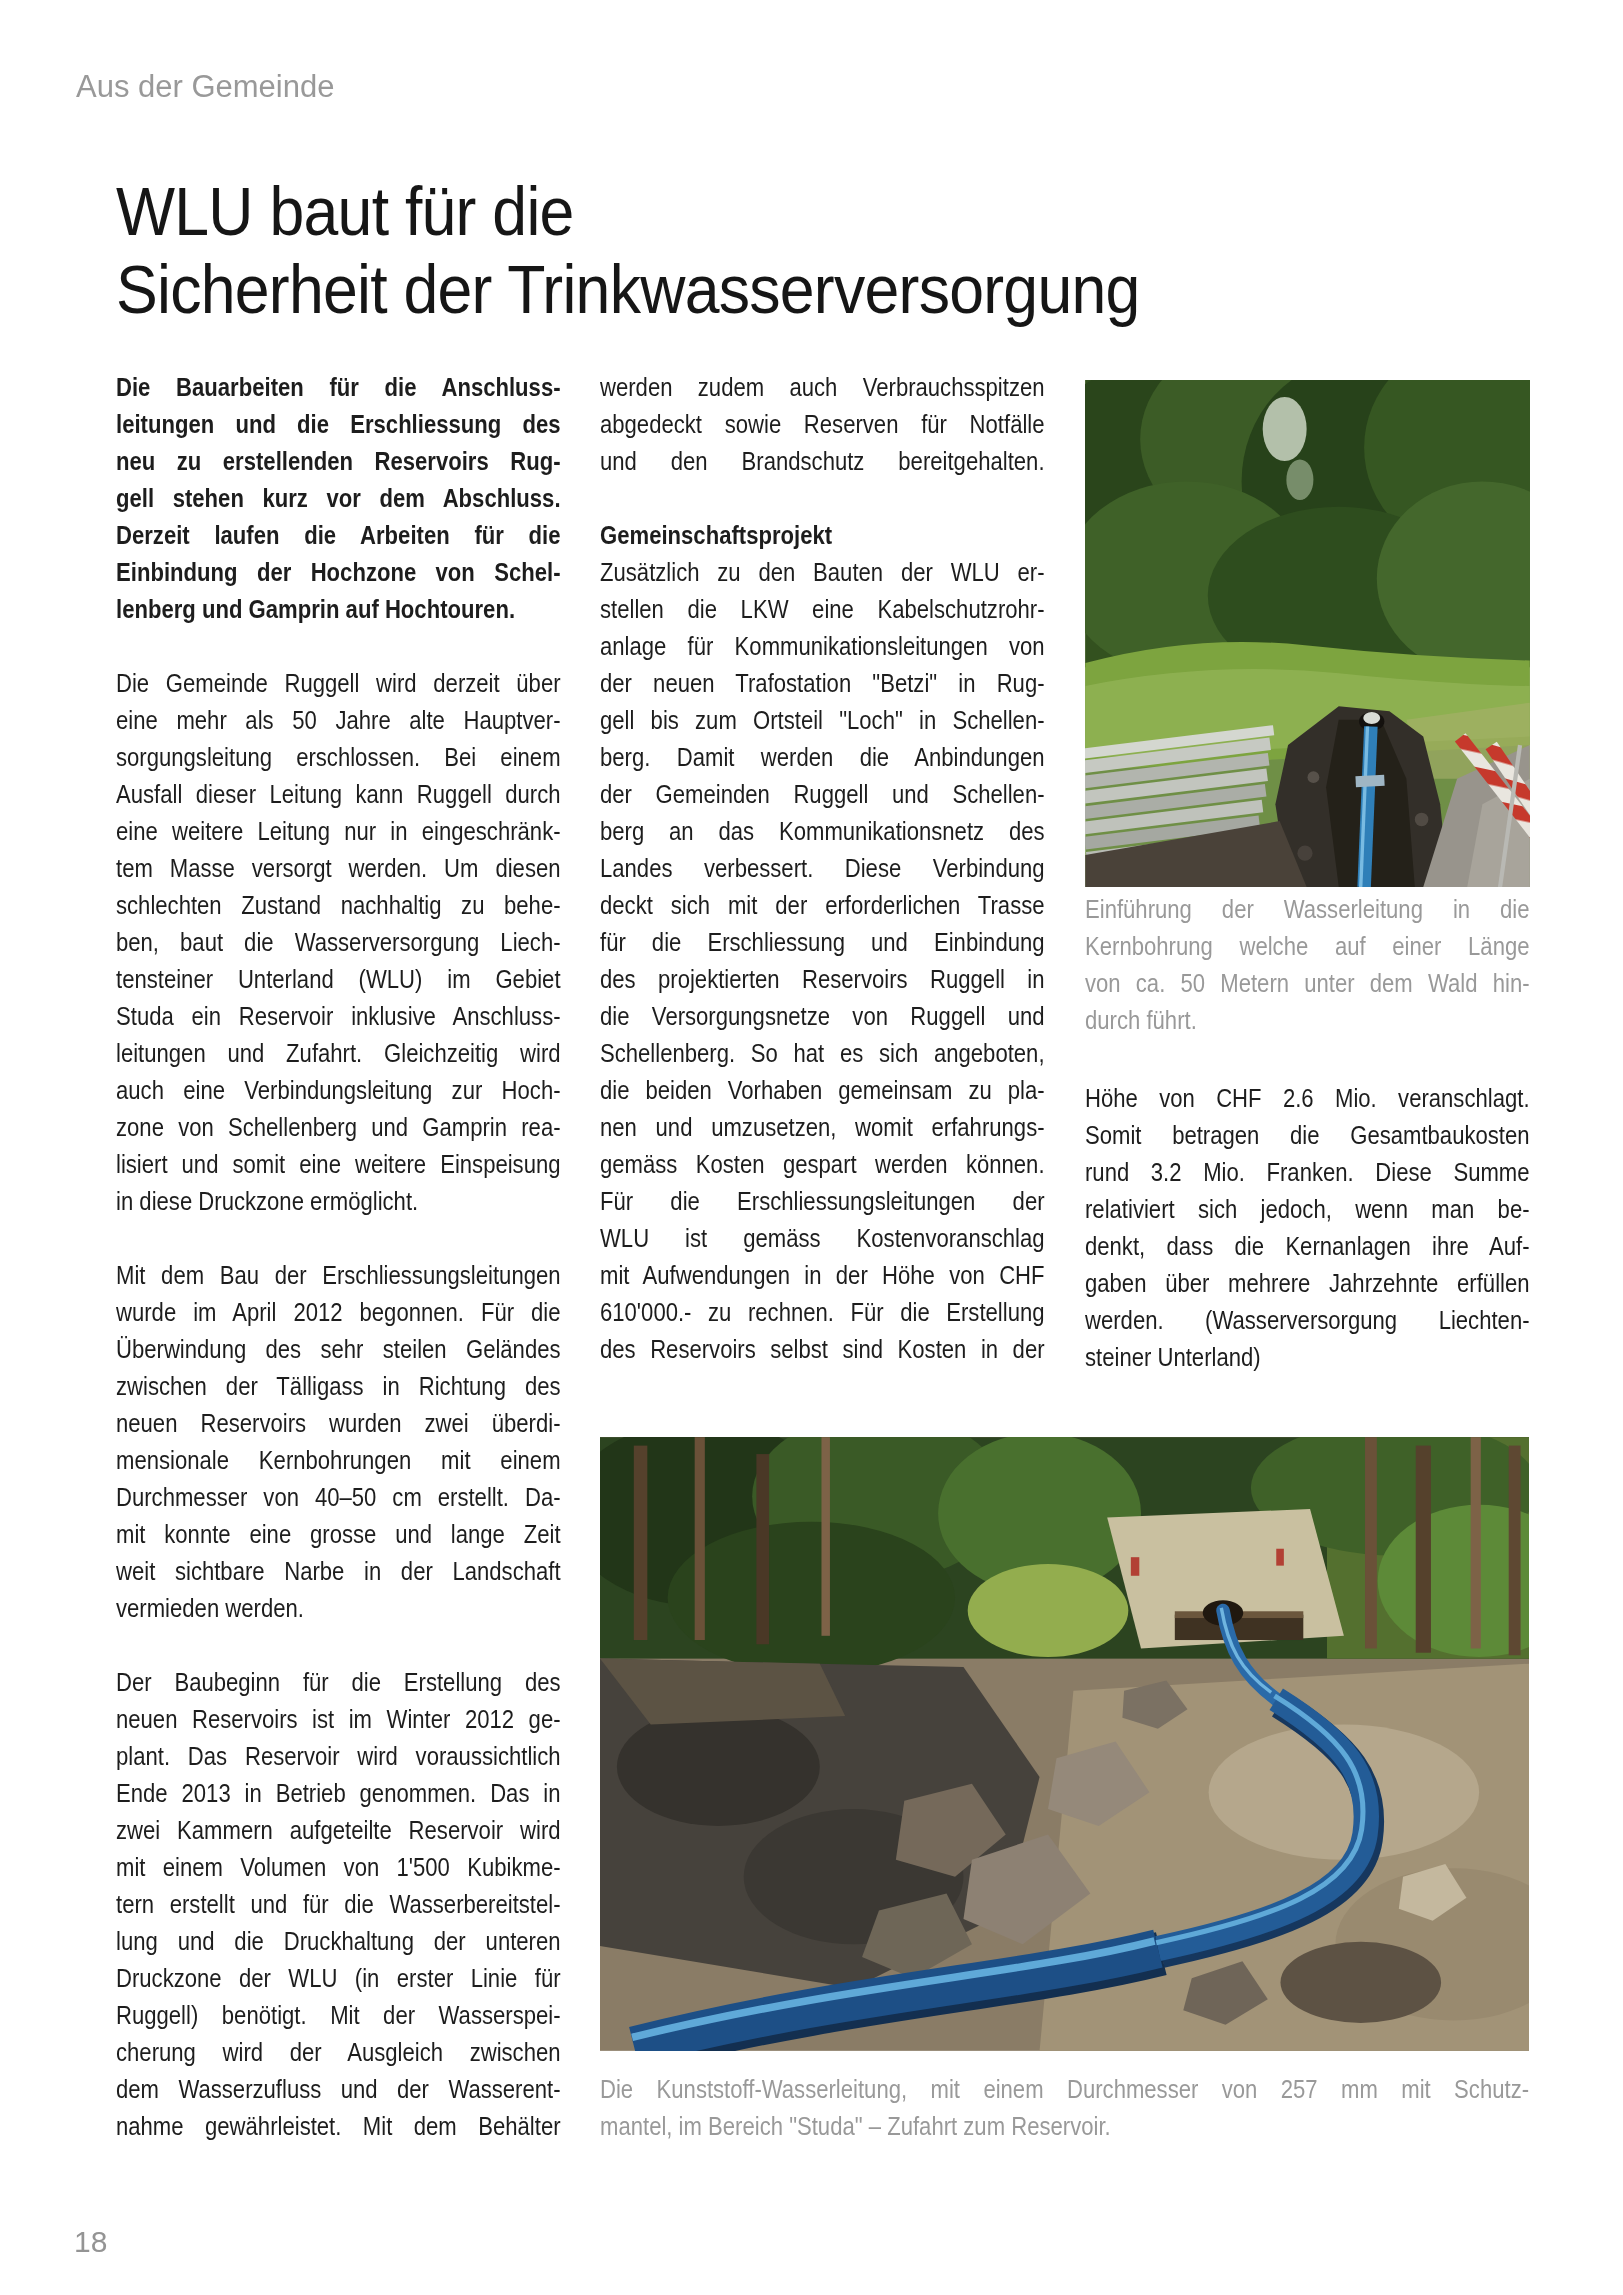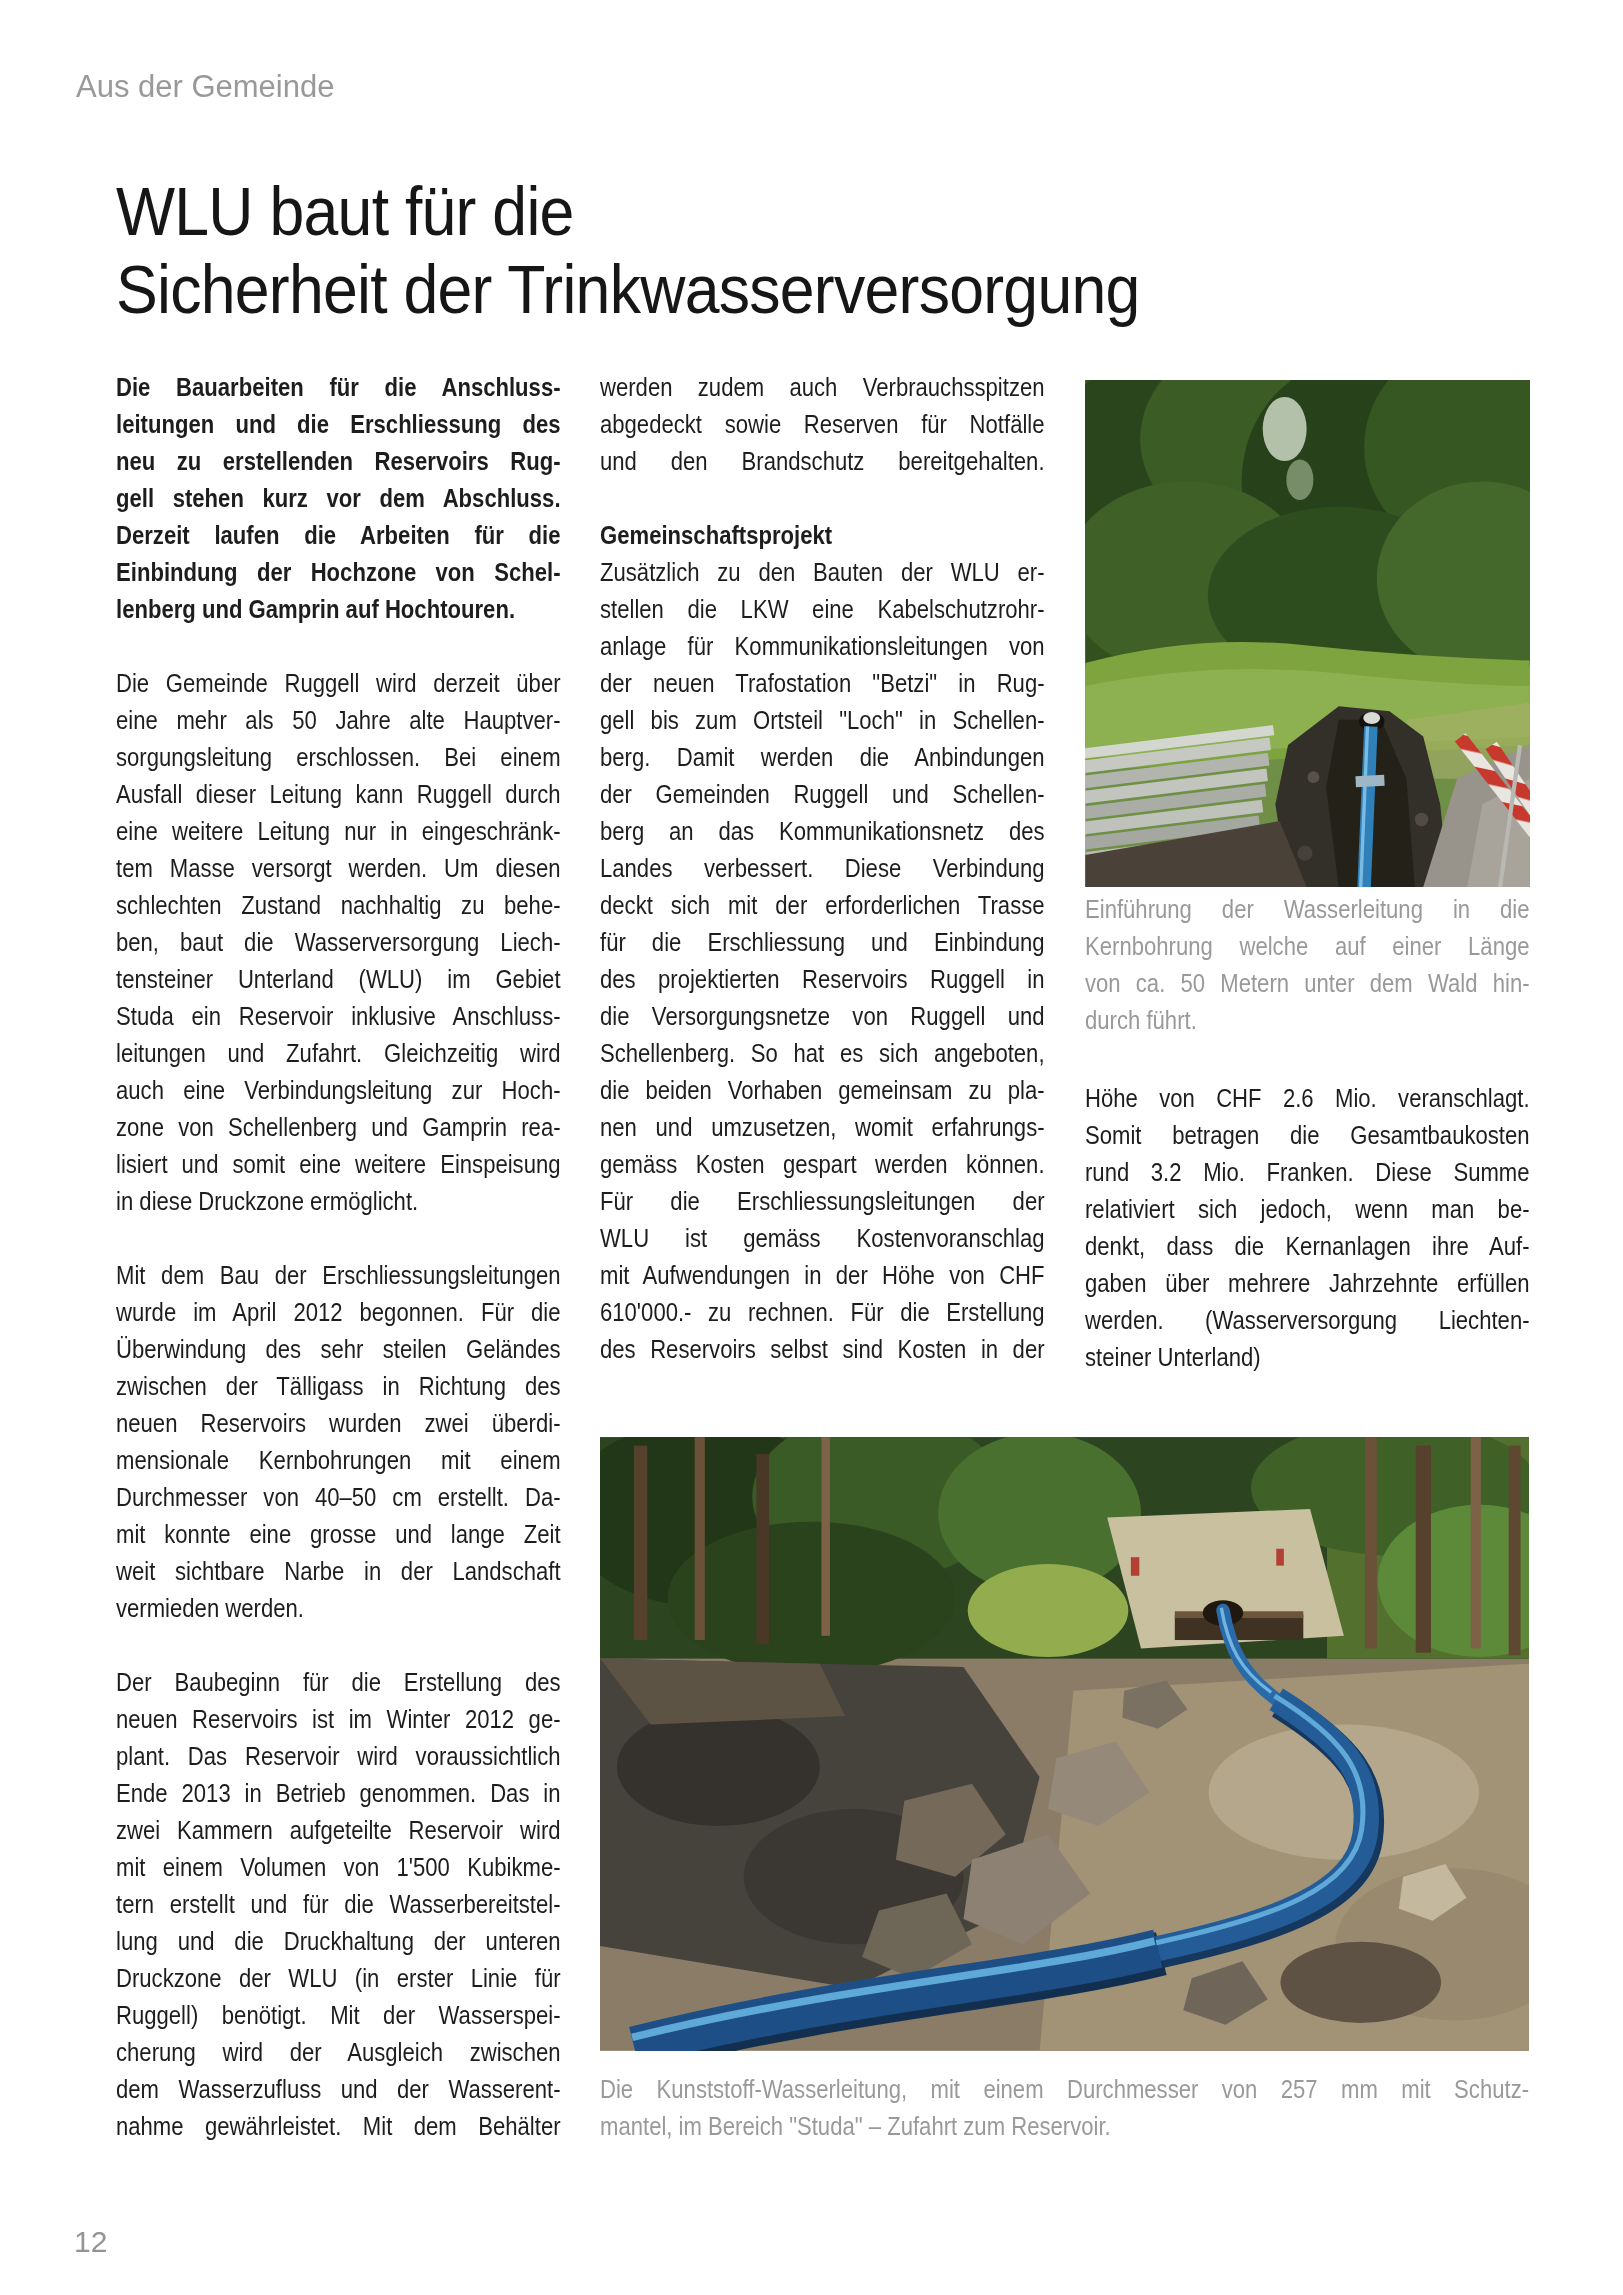--- a/index.html
+++ b/index.html
@@ -258,16 +258,16 @@
         <path d="M735,202 C743,248 758,276 794,302" stroke="#6fb5e0" stroke-width="4"></path>
       </g>
     </svg>
   </div>
 
   <div class="textblock cap cap2">
       <div class="line j">Die Kunststoff-Wasserleitung, mit einem Durchmesser von 257 mm mit Schutz-</div>
       <div class="line">mantel, im Bereich "Studa" – Zufahrt zum Reservoir.</div>
     </div>
 
-  <div class="page-number">12</div>
+  <div class="page-number">18</div>
 
 </div>
 
 
 </body></html>

